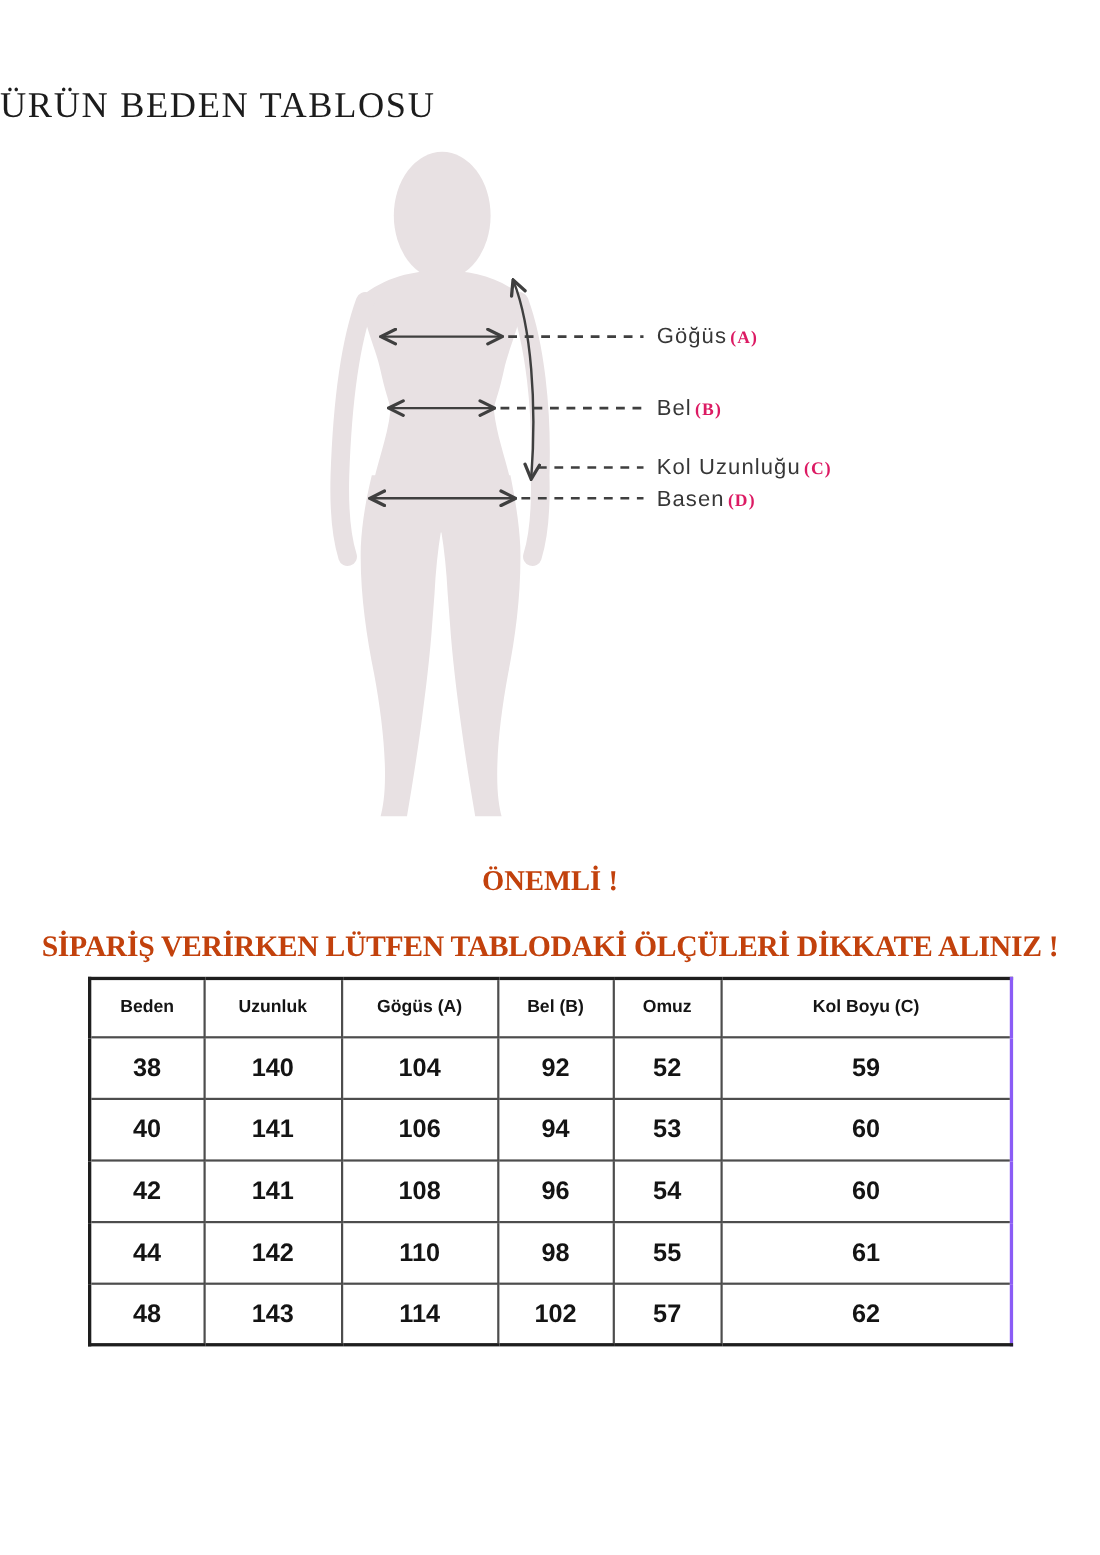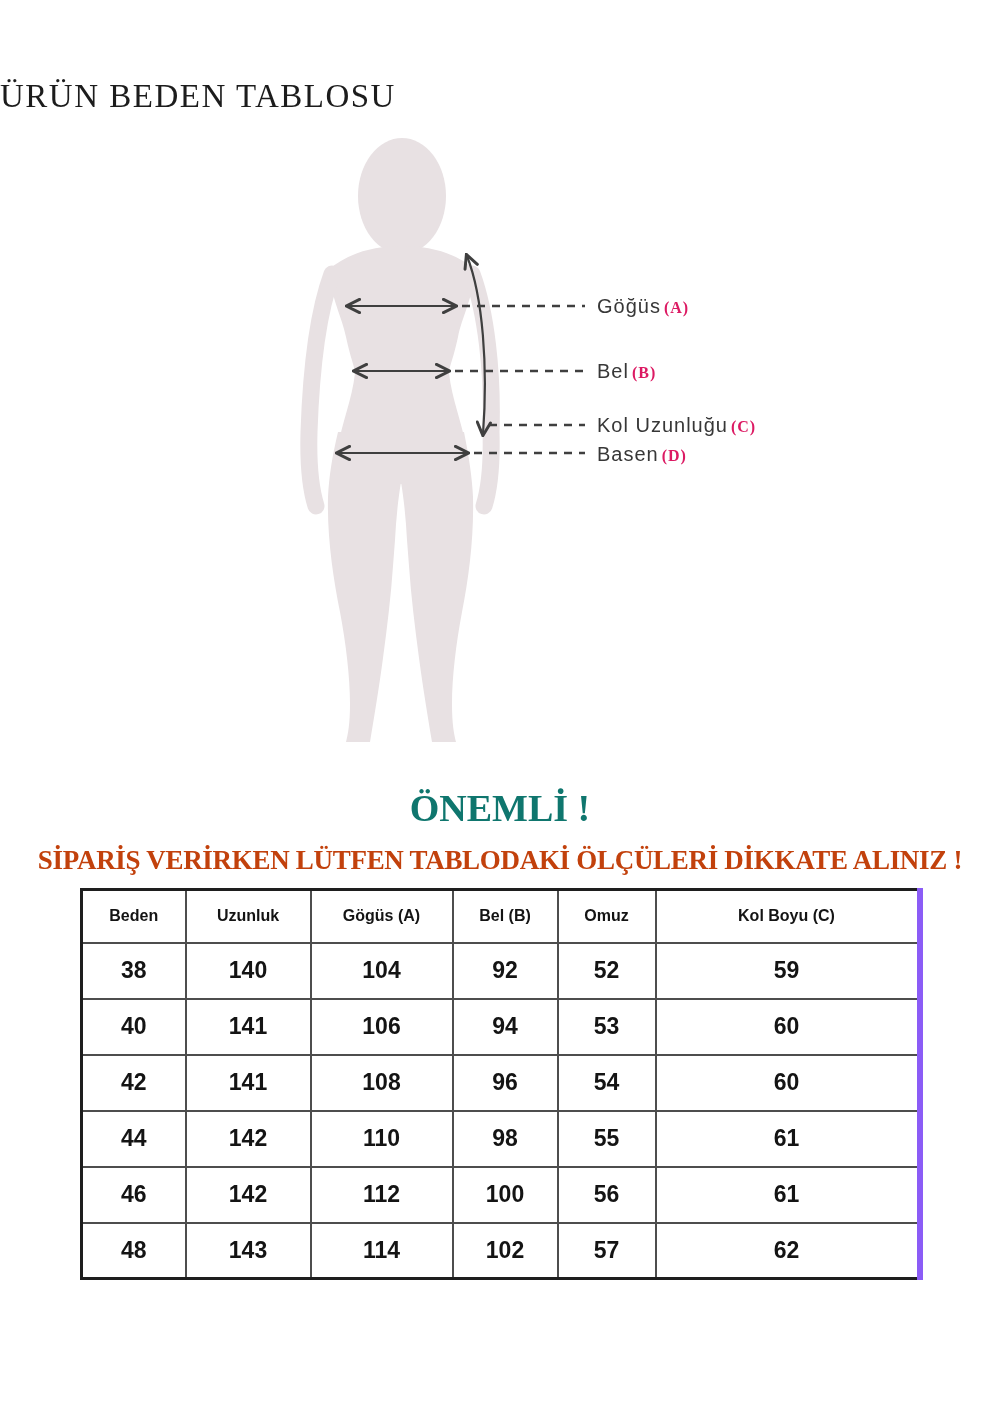--- a/index.html
+++ b/index.html
@@ -50,22 +50,22 @@
   .lbl-kol   { top: 282px; }
   .lbl-basen { top: 311px; }
 
   
   .notice-heading {
     position: absolute;
     top: 786px; left: 0; width: 100%;
     text-align: center;
     font-family: "Liberation Serif", serif;
     font-weight: 700;
-    font-size: 38px;
-    color: #0f766e;
+    font-size: 26px;
+    color: #c2410c;
   }
   .notice-message {
     position: absolute;
     top: 845px; left: 0; width: 100%;
     text-align: center;
     font-family: "Liberation Serif", serif;
     font-weight: 700;
     font-size: 27px;
     letter-spacing: -0.3px;
     white-space: nowrap;
@@ -93,21 +93,21 @@
     height: 53px;
     font-size: 16px;
     font-weight: 700;
   }
   .size-table td {
     height: 56px;
     font-size: 23px;
     font-weight: 700;
   }
   .size-table th:first-child, .size-table td:first-child { border-left: 3px solid #1e1e1e; }
-  .size-table th:last-child,  .size-table td:last-child  { border-right: 6px solid #8b5cf6; }
+  .size-table th:last-child,  .size-table td:last-child  { border-right: 3px solid #8b5cf6; }
   .size-table thead th { border-top: 3px solid #1e1e1e; }
   .size-table tr:last-child td { border-bottom: 3px solid #1e1e1e; }
 
   .col-beden   { width: 104px; }
   .col-uzunluk { width: 125px; }
   .col-gogus   { width: 142px; }
   .col-bel     { width: 105px; }
   .col-omuz    { width: 98px;  }
   .col-kol     { width: 264px; }
 </style>
@@ -222,28 +222,20 @@
         </tr>
         <tr>
           <td>44</td>
           <td>142</td>
           <td>110</td>
           <td>98</td>
           <td>55</td>
           <td>61</td>
         </tr>
         <tr>
-          <td>46</td>
-          <td>142</td>
-          <td>112</td>
-          <td>100</td>
-          <td>56</td>
-          <td>61</td>
-        </tr>
-        <tr>
           <td>48</td>
           <td>143</td>
           <td>114</td>
           <td>102</td>
           <td>57</td>
           <td>62</td>
         </tr>
       </tbody>
   </table>
 

